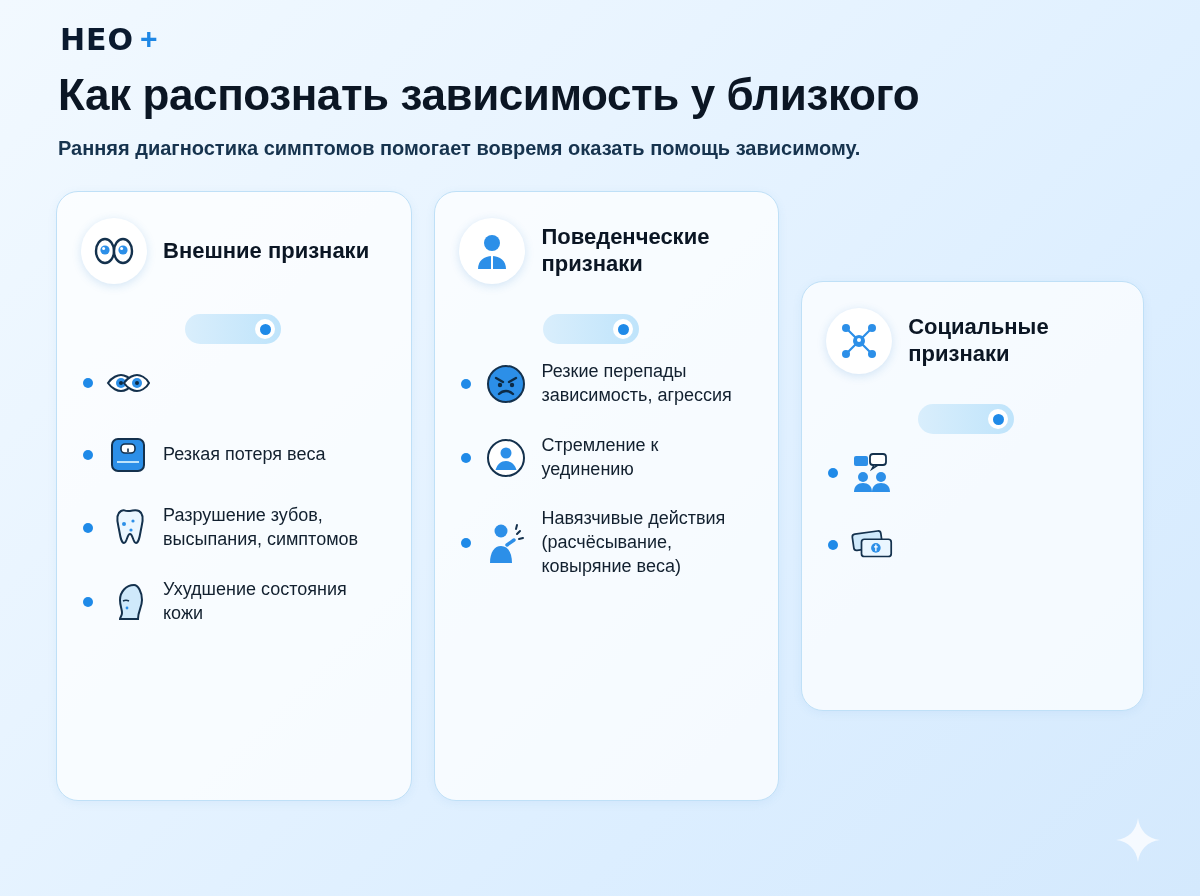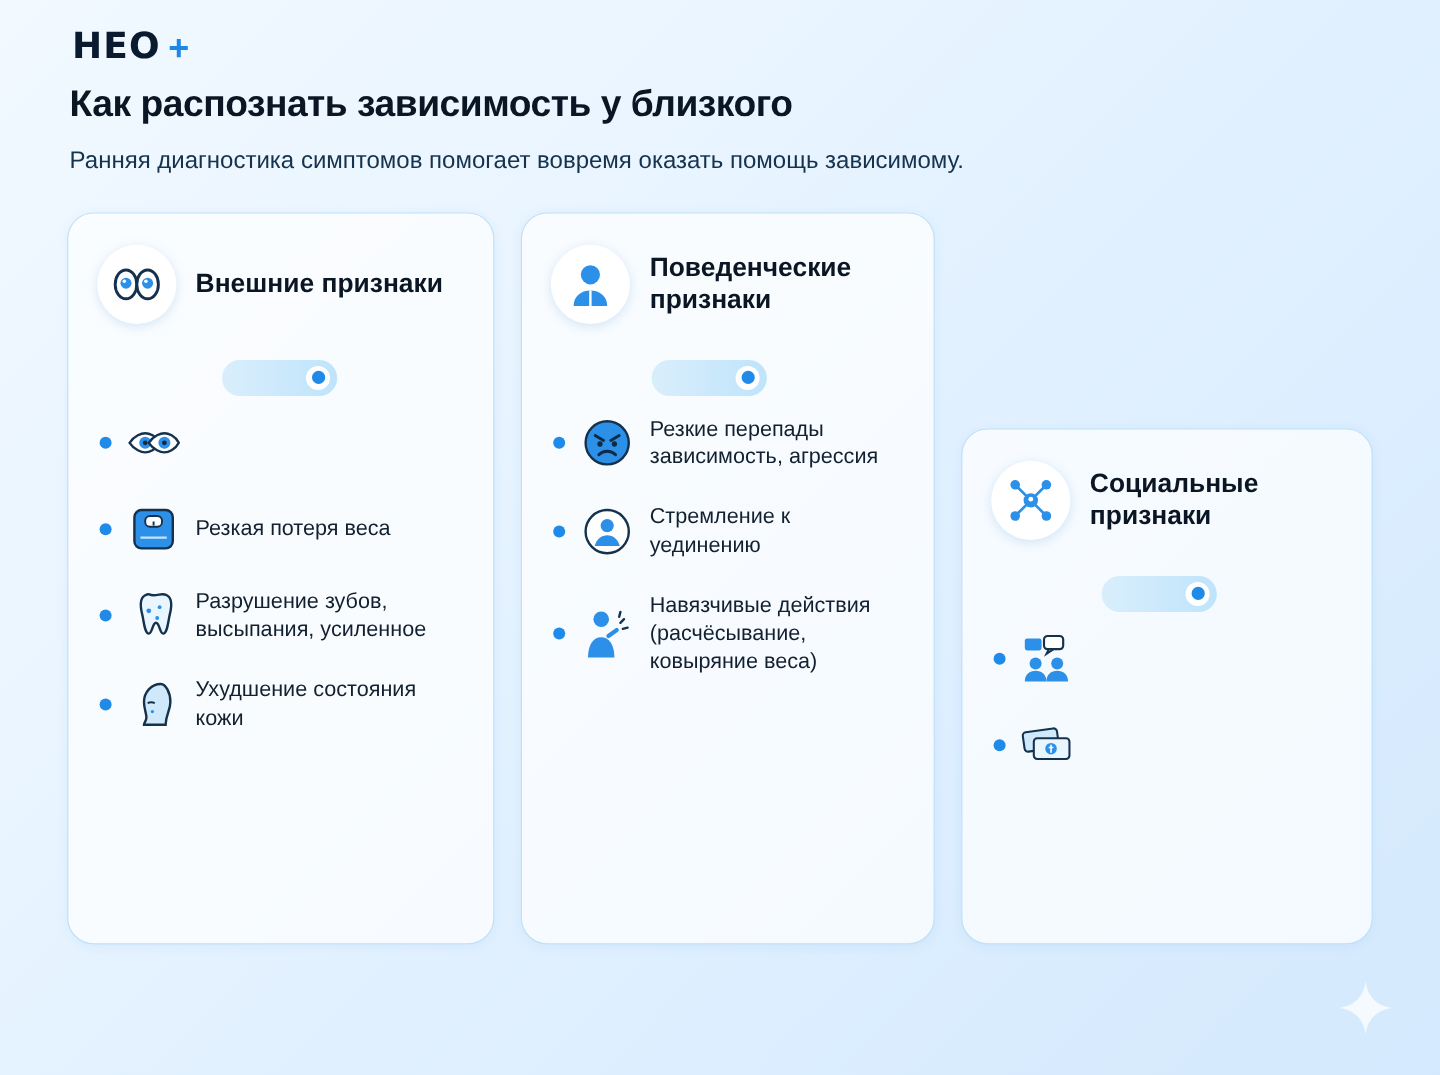--- a/index.html
+++ b/index.html
@@ -20,21 +20,21 @@
     position: relative;
     width: 1200px;
     height: 896px;
     box-sizing: border-box;
     padding: 22px 56px 0 56px;
   }
 
   
   .logo {
     display: flex;
-    align-items: flex-end;
+    align-items: center;
     gap: 4px;
     height: 34px;
     margin-left: 4px;
   }
   .logo-text {
     font-size: 30px;
     font-weight: 700;
     letter-spacing: 1px;
     color: #0a1a2f;
     font-family: "DejaVu Sans", sans-serif;
@@ -43,41 +43,41 @@
     color: #1e87e5;
     font-size: 30px;
     font-weight: 700;
     line-height: 1;
     margin-left: 2px;
   }
 
   
   h1.title {
     margin: 14px 0 0 2px;
-    font-size: 31px;
+    font-size: 44px;
     line-height: 1.12;
     font-weight: 800;
     letter-spacing: -0.4px;
     color: #0b1624;
   }
   .subtitle {
     margin: 14px 0 0 2px;
     font-size: 20px;
     line-height: 1.5;
     color: #16334e;
     max-width: 900px;
-    font-weight: 400;
+    font-weight: 700;
   }
 
   
   .cards {
     display: flex;
     gap: 22px;
     margin-top: 28px;
-    align-items: flex-end;
+    align-items: center;
   }
   .card {
     background: rgba(255,255,255,0.72);
     border: 1px solid #bfe0f7;
     border-radius: 22px;
     box-shadow: 0 2px 10px rgba(70,140,200,0.08);
     padding: 26px 24px 28px 24px;
     box-sizing: border-box;
     position: relative;
   }
@@ -251,21 +251,21 @@
         <li>
           <span class="bullet"></span>
           <span class="item-icon">
             <svg width="36" height="42" viewBox="0 0 36 42" aria-hidden="true">
               <path d="M18 4c5 0 7-2 11 0 5 2.5 4 10 2.5 16-1.4 5.6-2 16-5.5 16-3 0-3-9-6-9s-3 9-6 9c-3.5 0-4.1-10.4-5.5-16C7 14 6 6.5 11 4c4-2 2 0 7 0z" fill="#eaf6ff" stroke="#14314d" stroke-width="2"></path>
               <circle cx="14" cy="17" r="2" fill="#2c8fe8"></circle>
               <circle cx="23" cy="14" r="1.6" fill="#2c8fe8"></circle>
               <circle cx="21" cy="23" r="1.6" fill="#2c8fe8"></circle>
             </svg>
           </span>
-          <span class="item-text">Разрушение зубов, высыпания, усиленное</span>
+          <span class="item-text">Разрушение зубов, высыпания, симптомов</span>
         </li>
 
         <li>
           <span class="bullet"></span>
           <span class="item-icon">
             <svg width="36" height="42" viewBox="0 0 36 42" aria-hidden="true">
               <path d="M24 4c-8 0-14 7-14 15 0 6 2 9 2 13 0 3-2 4-2 6h18c0-8 4-12 4-19 0-8-4-15-8-15z" fill="#cfe9fb" stroke="#14314d" stroke-width="2"></path>
               <path d="M13 20c2-1 4-1 6 0" stroke="#14314d" stroke-width="1.6" fill="none"></path>
               <circle cx="17" cy="27" r="1.4" fill="#2c8fe8"></circle>
             </svg>

